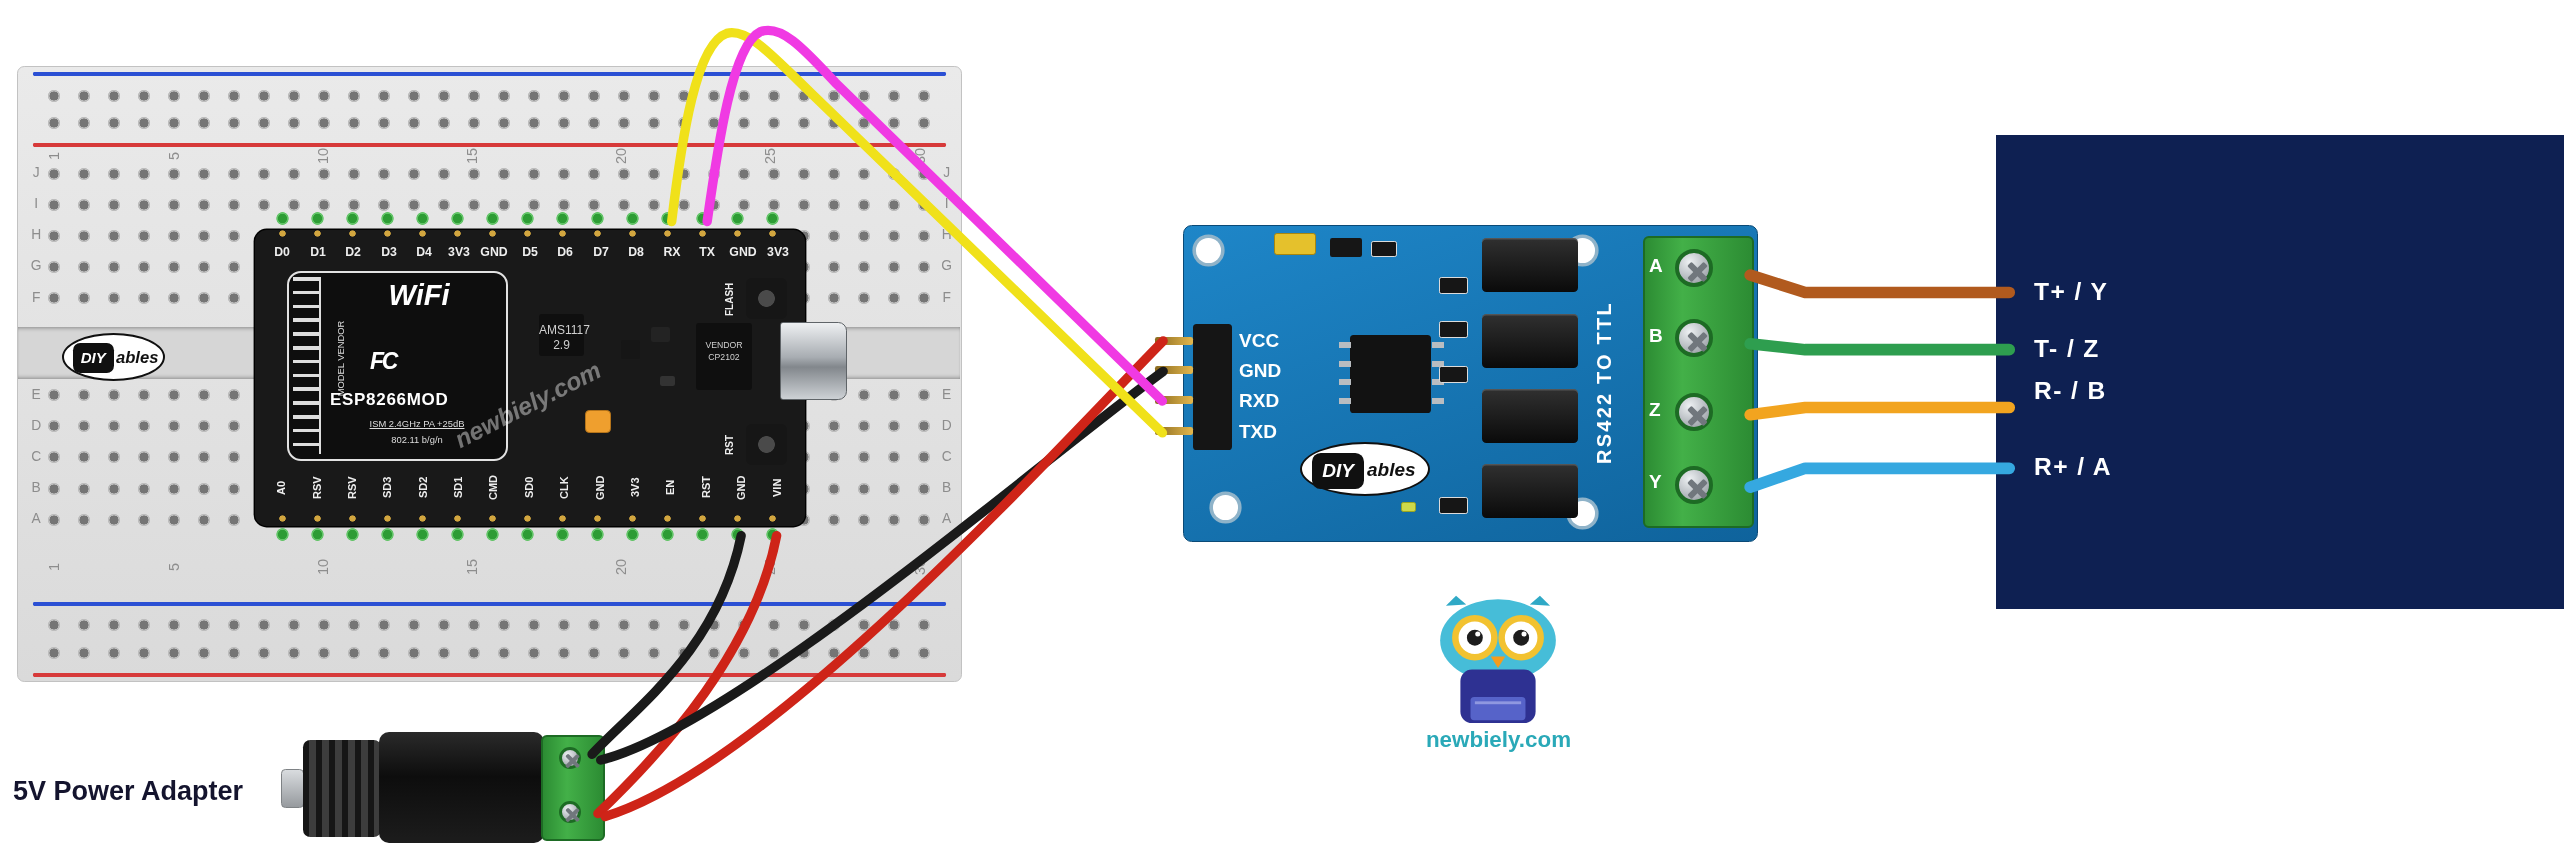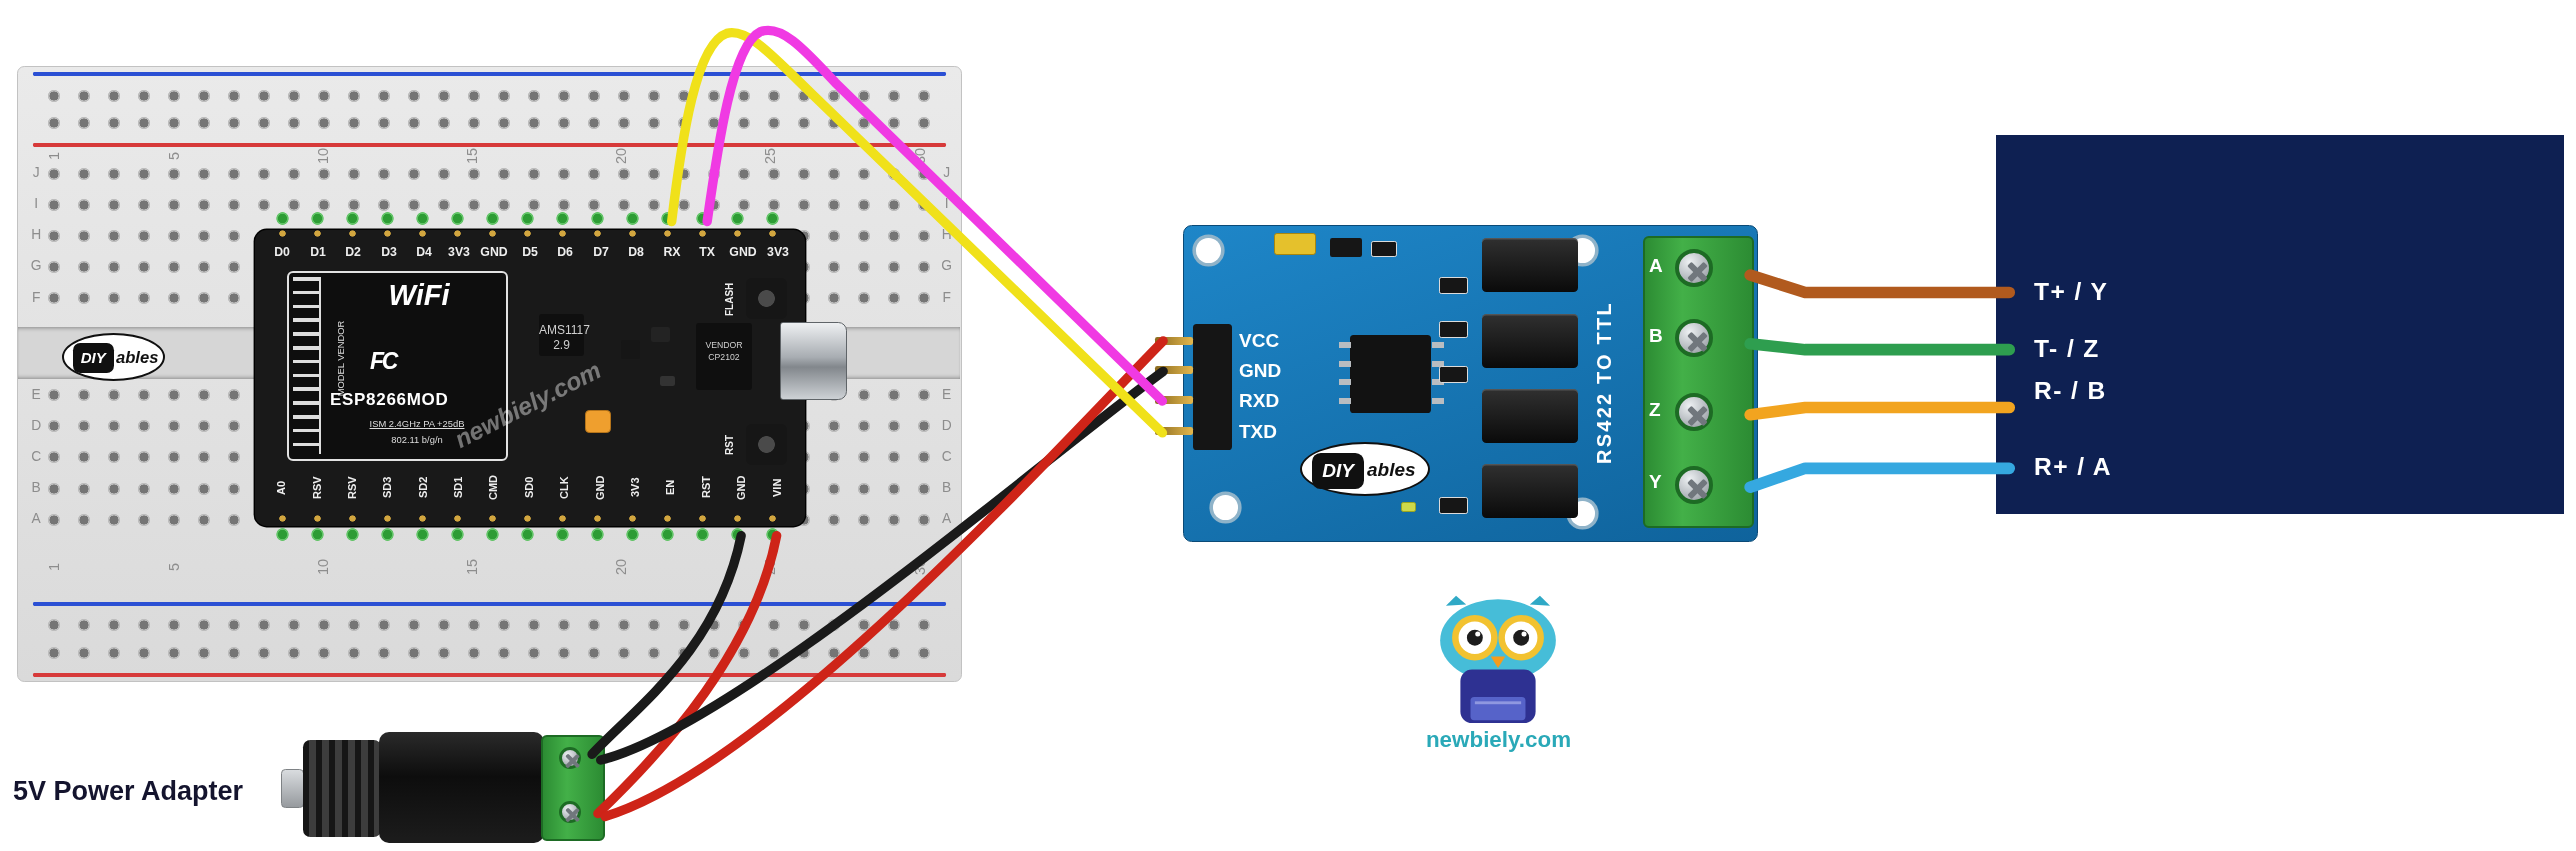--- a/index.html
+++ b/index.html
@@ -24,21 +24,21 @@
 
   
   .esp{position:absolute;left:255px;top:230px;width:550px;height:296px;background:#191919;
        border-radius:11.6px;box-shadow:0 0 0 1.4px #000;}
   .padrow{position:absolute;left:265px;width:531px;height:9.4px;
       background-image:radial-gradient(circle, #d2a63f 0 2.9px, rgba(0,0,0,0) 3.6px);background-size:35px 9.4px;}
   .pintop{position:absolute;top:245px;width:36px;text-align:center;font-size:12.3px;font-weight:bold;color:#eee;}
   .pinbot{position:absolute;top:465px;width:14.5px;height:45px;writing-mode:vertical-rl;transform:rotate(180deg);
       font-size:11px;font-weight:bold;color:#eee;text-align:center;}
   .shield{position:absolute;left:287px;top:271px;width:221px;height:190px;background:#0e0e0e;
-      border:2.2px solid #e2e2e2;border-radius:6px;}
+      border:2.2px solid #e2e2e2;border-radius:14px;}
   .antenna{position:absolute;left:4.3px;top:4.3px;width:27.5px;height:177px;
       background:repeating-linear-gradient(180deg,#dedede 0 3.6px, rgba(0,0,0,0) 3.6px 13.8px);border-right:2.2px solid #dedede;}
   .wifi-txt{position:absolute;left:65px;top:5.8px;width:130px;text-align:center;font-size:29px;font-weight:bold;font-style:italic;color:#fff;}
   .fc{position:absolute;left:81px;top:75px;font-size:23px;font-weight:bold;font-style:italic;color:#fff;letter-spacing:-2.2px;}
   .espmod{position:absolute;left:41px;top:117px;width:174px;text-align:left;font-size:17px;font-weight:bold;color:#fff;letter-spacing:0.7px;}
   .vendor{position:absolute;left:3.6px;top:80px;width:94px;text-align:center;font-size:9.4px;color:#ddd;transform:rotate(-90deg);}
   .ism{position:absolute;left:41px;top:145px;width:174px;text-align:center;font-size:9.4px;color:#ddd;text-decoration:underline;}
   .std{position:absolute;left:41px;top:161px;width:174px;text-align:center;font-size:9.4px;color:#ddd;}
   .chip{position:absolute;background:#0f0f0f;border-radius:2.9px;color:#cfcfcf;text-align:center;line-height:1.3;}
   .smd{position:absolute;background:#161616;border-radius:2.2px;}
@@ -92,21 +92,21 @@
       background:linear-gradient(180deg,#d9dcdf,#969a9e);border:0.7px solid #7e8285;border-radius:4.3px;}
   .adp-collar{position:absolute;left:303px;top:740px;width:78px;height:97px;
       background:repeating-linear-gradient(90deg,#161616 0 6.5px,#3d3d3d 6.5px 13px);border-radius:7.2px;}
   .adp-body{position:absolute;left:379px;top:732px;width:165px;height:111px;
       background:linear-gradient(180deg,#2a2a2a,#0d0d0d 40%,#1c1c1c);border-radius:10px;}
   .adp-term{position:absolute;left:541px;top:735px;width:64px;height:106px;
       background:linear-gradient(90deg,#2c8c33,#43b048 40%,#2c8c33);border:2.2px solid #1d6b24;border-radius:5.8px;}
   .plabel{position:absolute;left:13px;top:776px;font-size:27px;font-weight:bold;color:#14142e;}
 
   
-  .device{position:absolute;left:1996px;top:135px;width:568px;height:379px;background:#0e2052;}
+  .device{position:absolute;left:1996px;top:135px;width:568px;height:474px;background:#0e2052;}
   .conlab{position:absolute;left:38px;font-size:24.6px;font-weight:bold;color:#fff;letter-spacing:1.4px;}
   .devtitle{position:absolute;left:161px;top:206px;font-size:46px;color:#fff;letter-spacing:0.7px;}
 
   
   .wm{position:absolute;left:19.5px;top:620px;width:366px;height:38px;background:#fff;display:flex;align-items:center;
       padding-left:10px;font-style:italic;font-weight:bold;font-size:24.6px;}
   .wm .p1{color:#1b2350;} .wm .p2{color:#2b6be5;} .wm .p3{color:#1b2350;}
   .footer-text{position:absolute;left:1397px;top:727px;width:203px;text-align:center;
       font-size:22.4px;font-weight:bold;color:#2aa9b8;}
 

